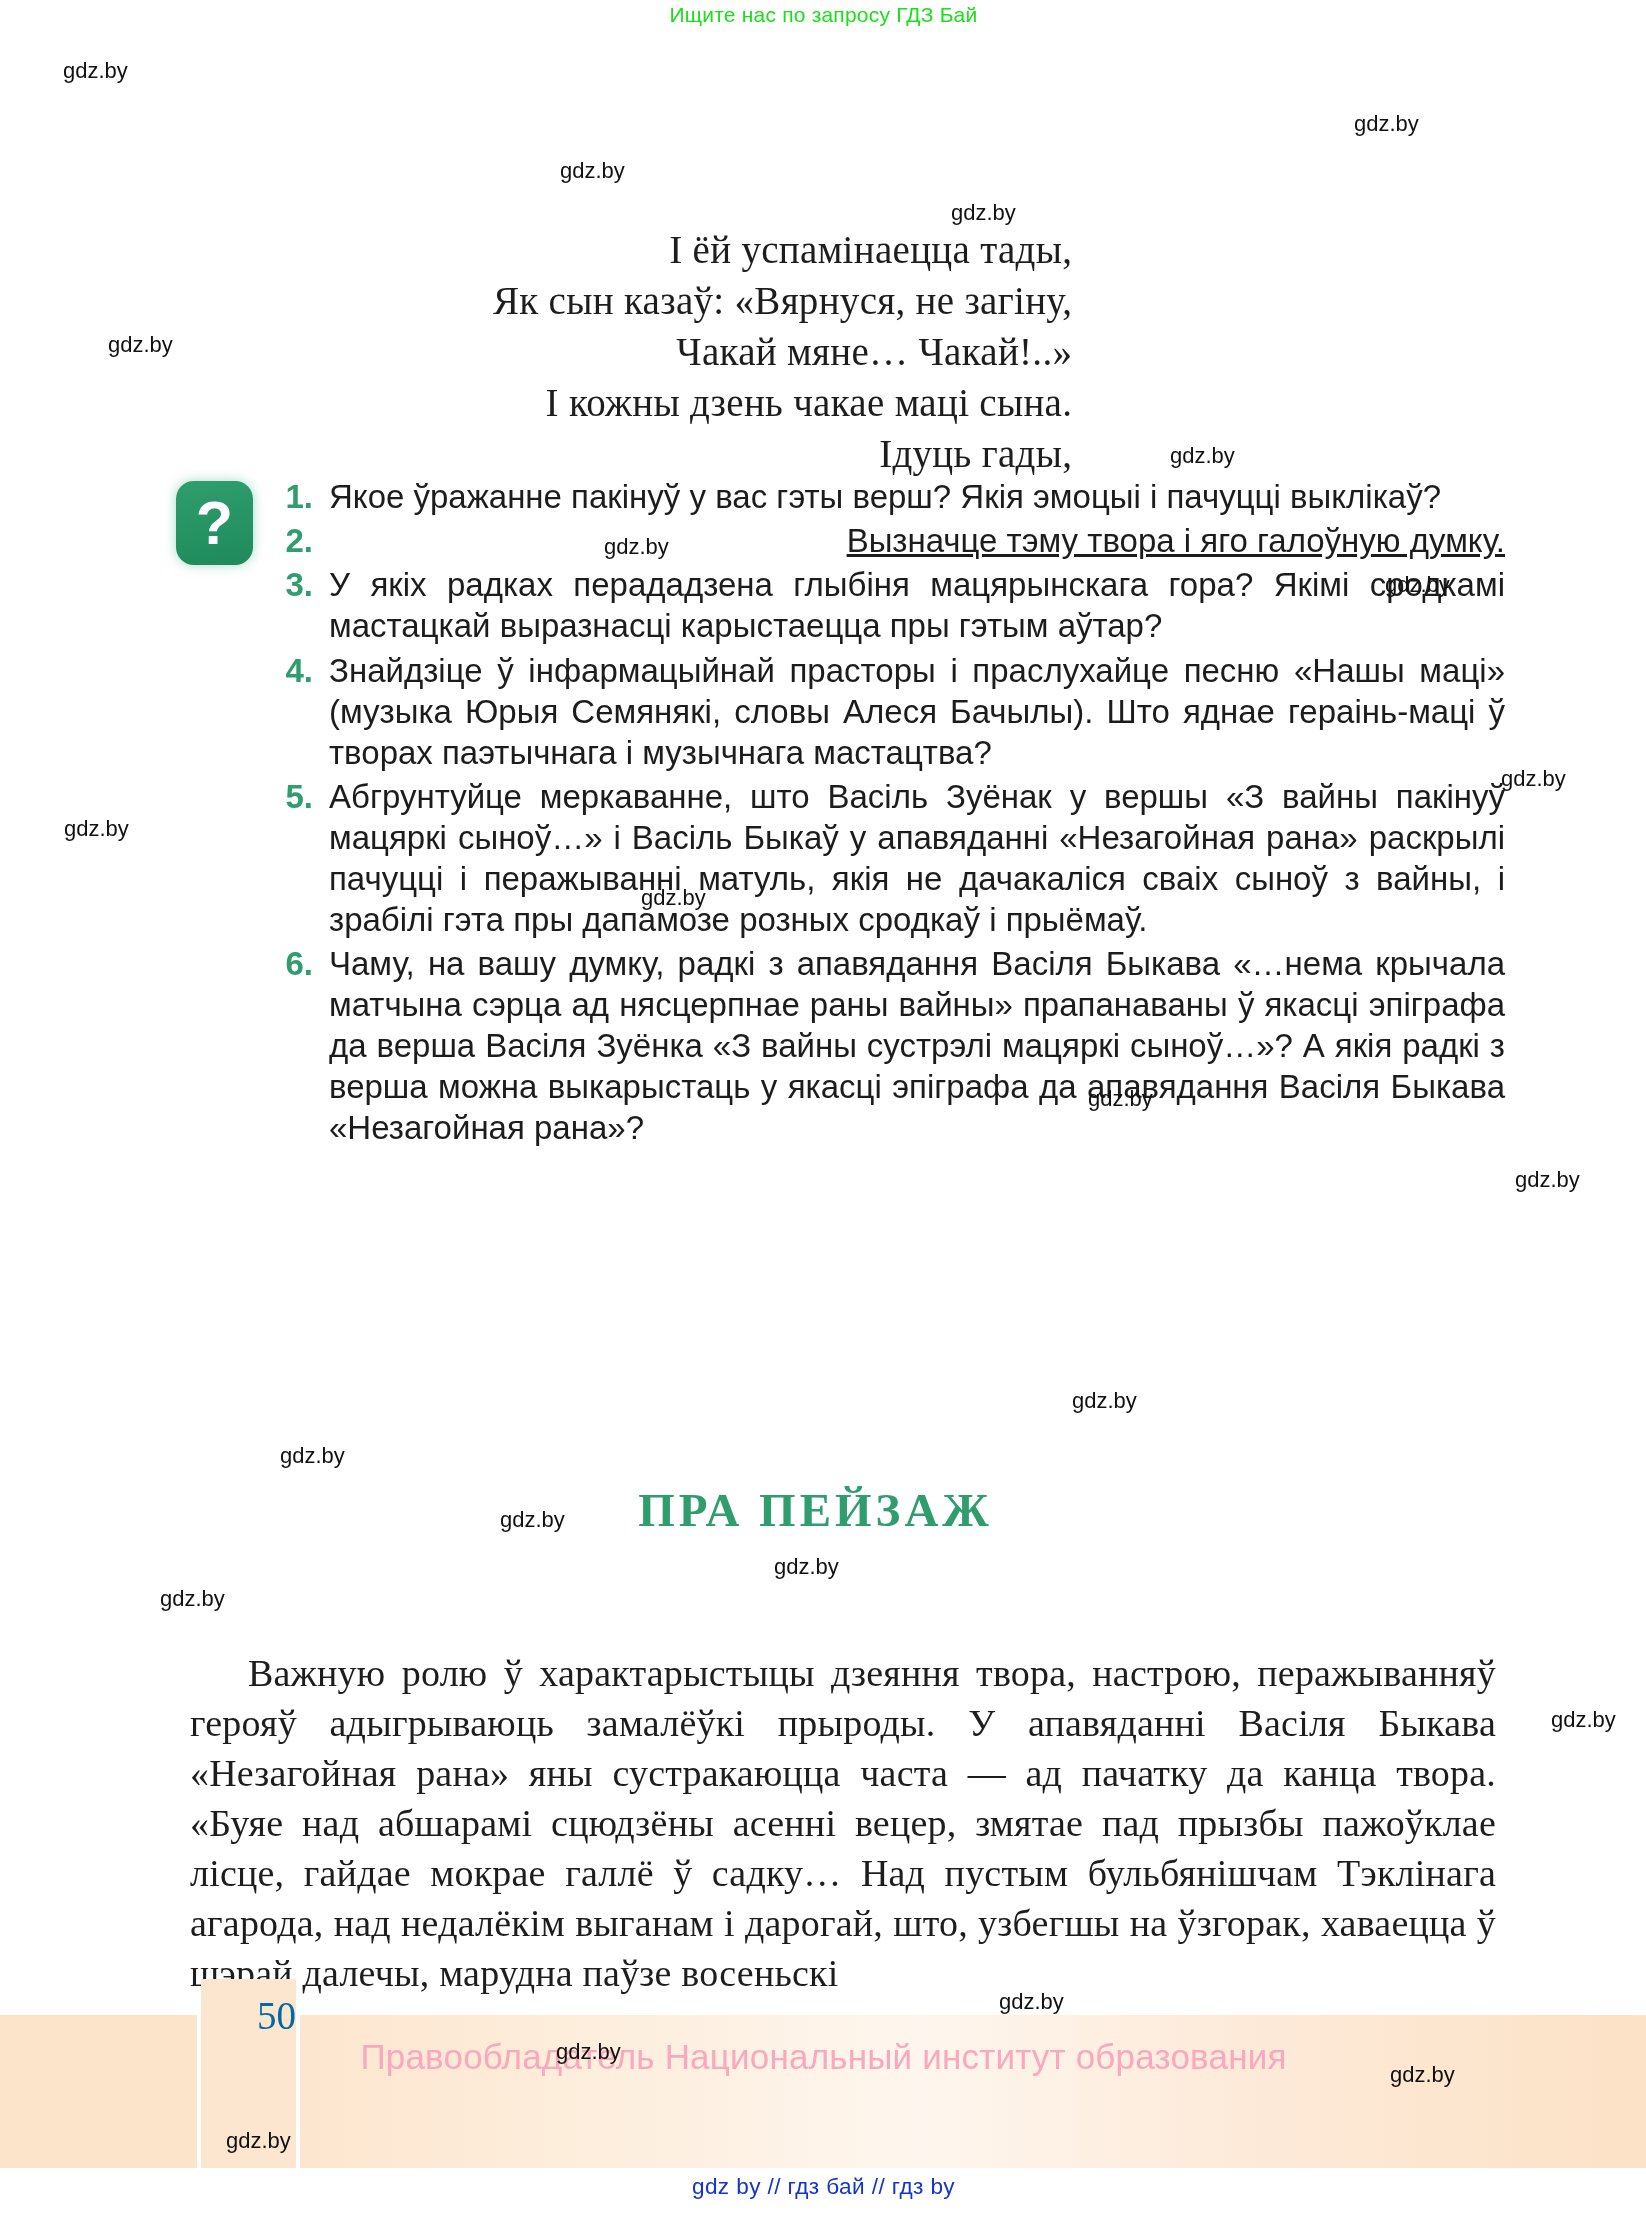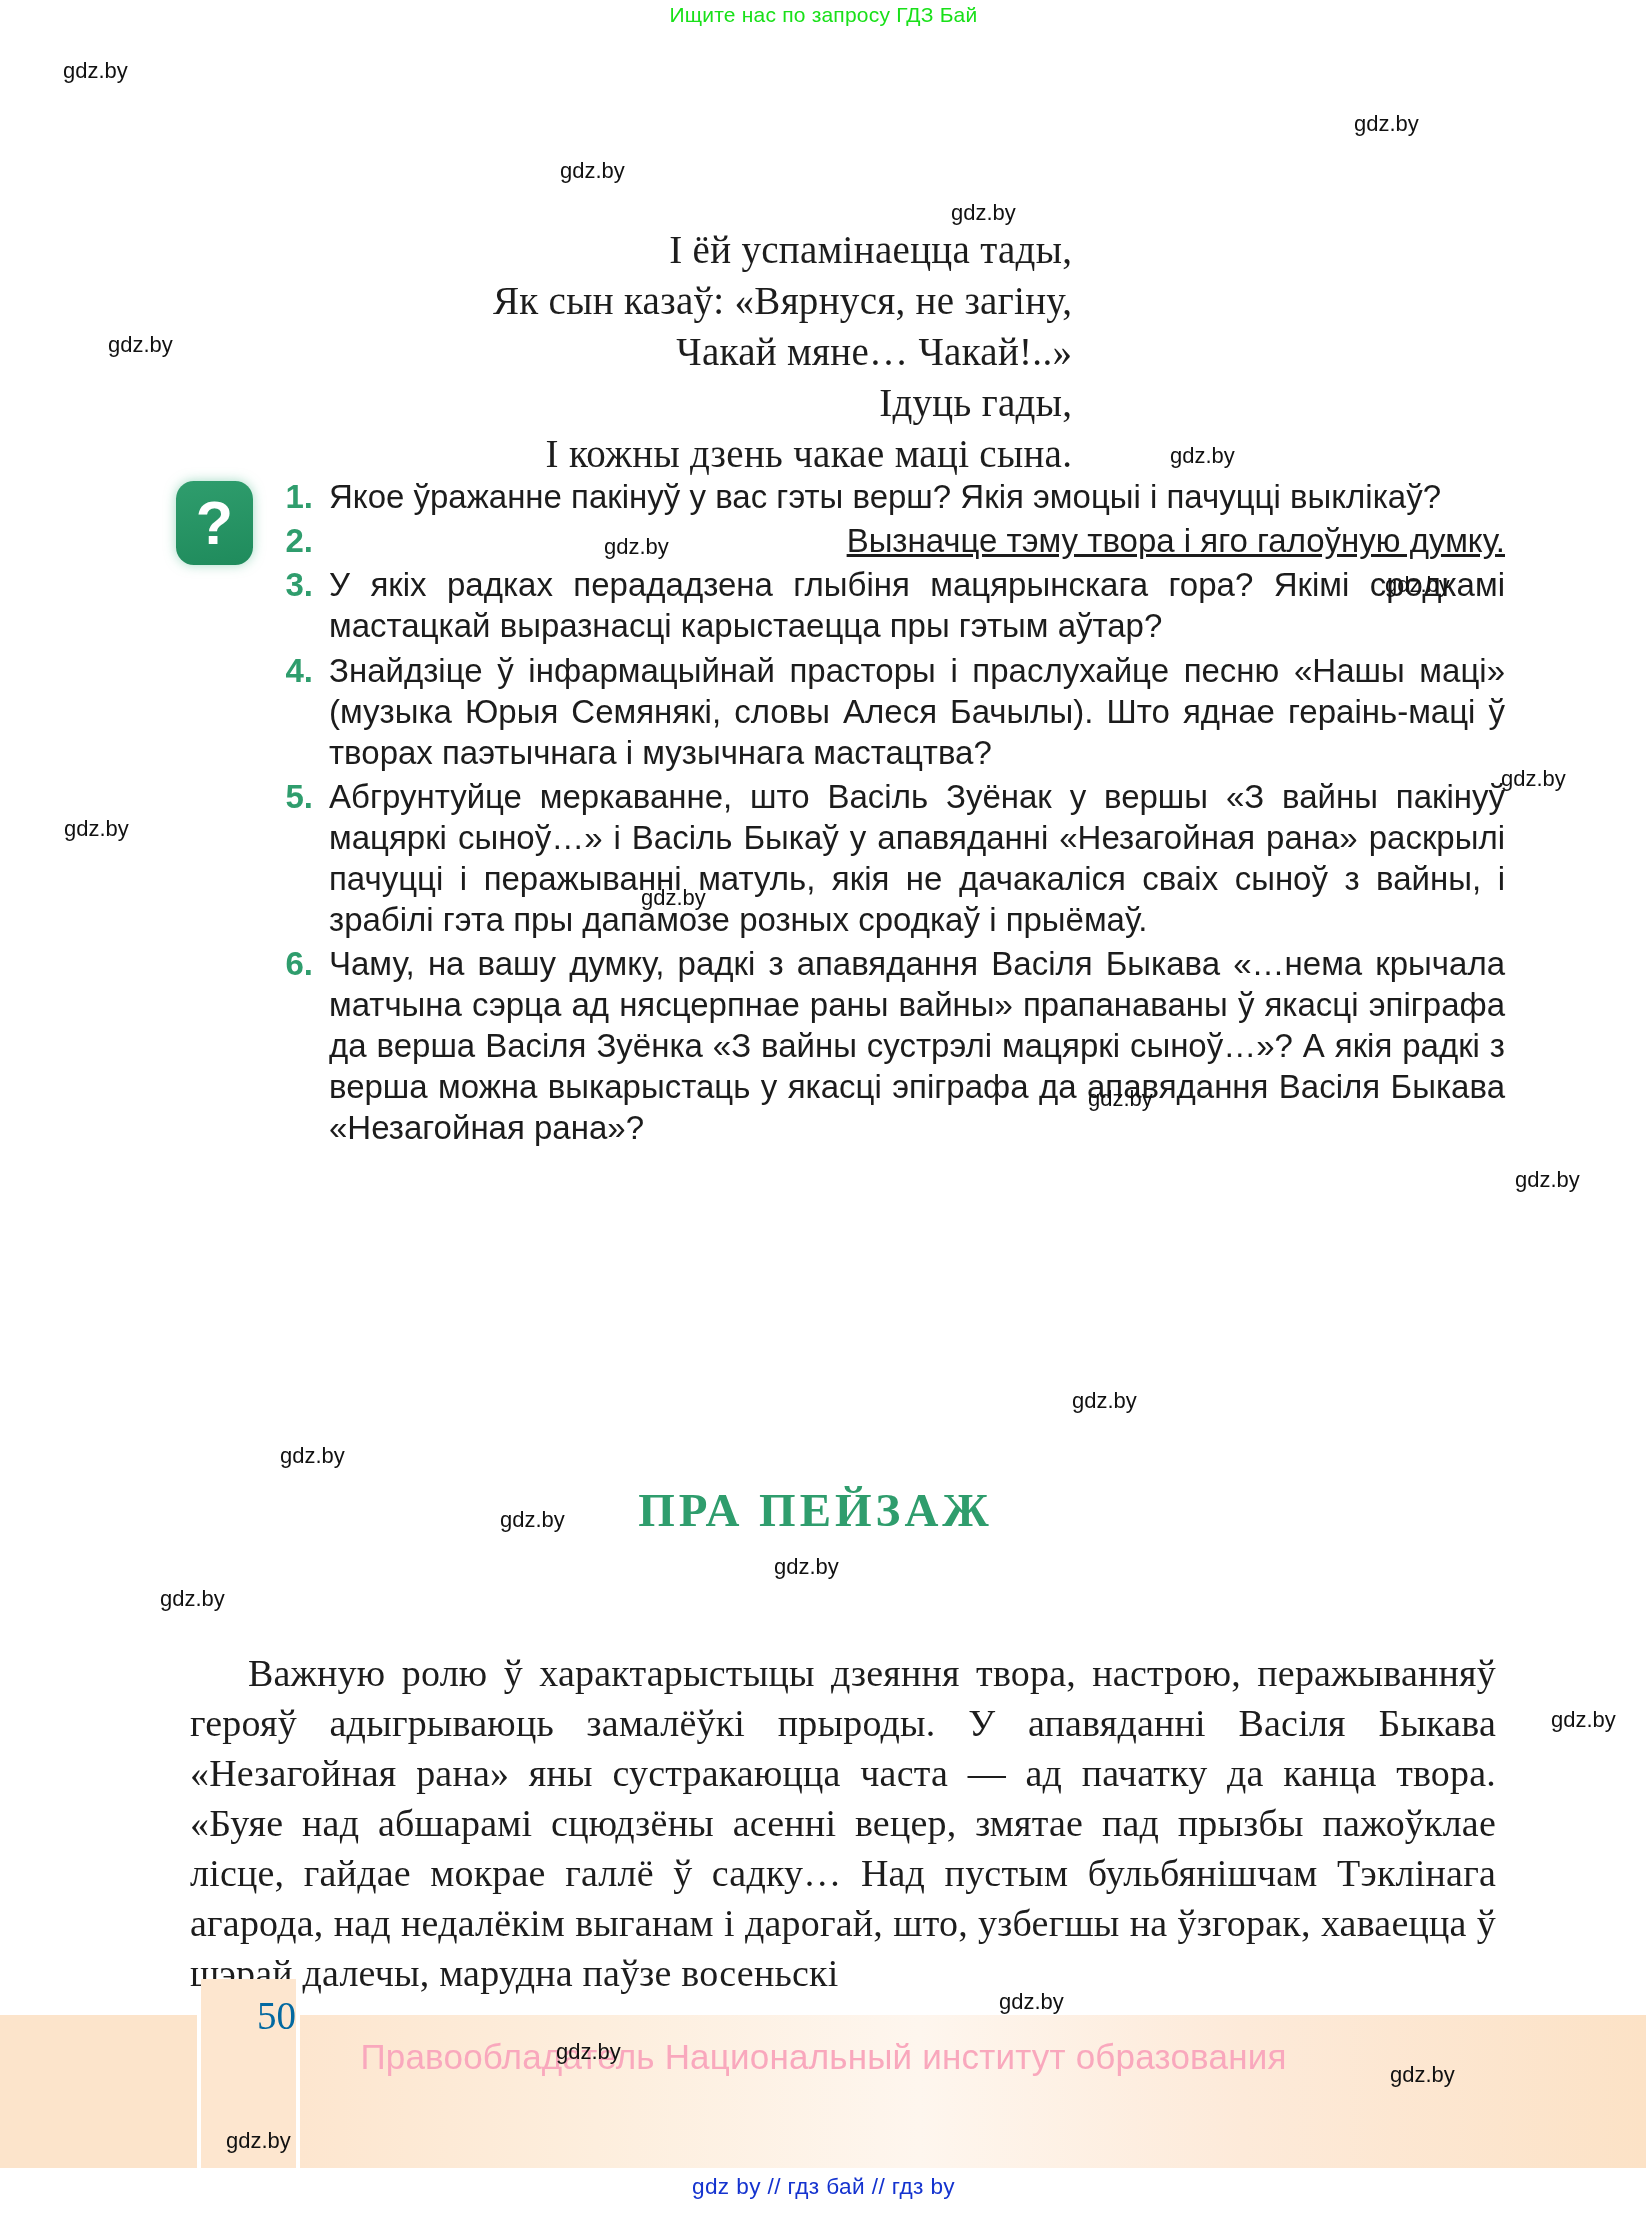--- a/index.html
+++ b/index.html
@@ -205,22 +205,22 @@
 <body>
 
 <div class="page">
 
   <div class="promo-bar">Ищите нас по запросу ГДЗ Бай</div>
 
   <div class="poem">
     <div>I ёй успамінаецца тады,</div>
     <div>Як сын казаў: «Вярнуся, не загіну,</div>
     <div>Чакай мяне… Чакай!..»</div>
+    <div>I кожны дзень чакае маці сына.</div>
     <div>Ідуць гады,</div>
-    <div>I кожны дзень чакае маці сына.</div>
   </div>
 
   <div class="q-icon">?</div>
 
   <div class="qlist">
     <div class="qitem">
       <span class="qnum">1.</span>
       <span class="qtext">Якое ўражанне пакінуў у вас гэты верш? Якія эмоцыі і пачуц­ці выклікаў?</span>
     </div>
     <div class="qitem">

